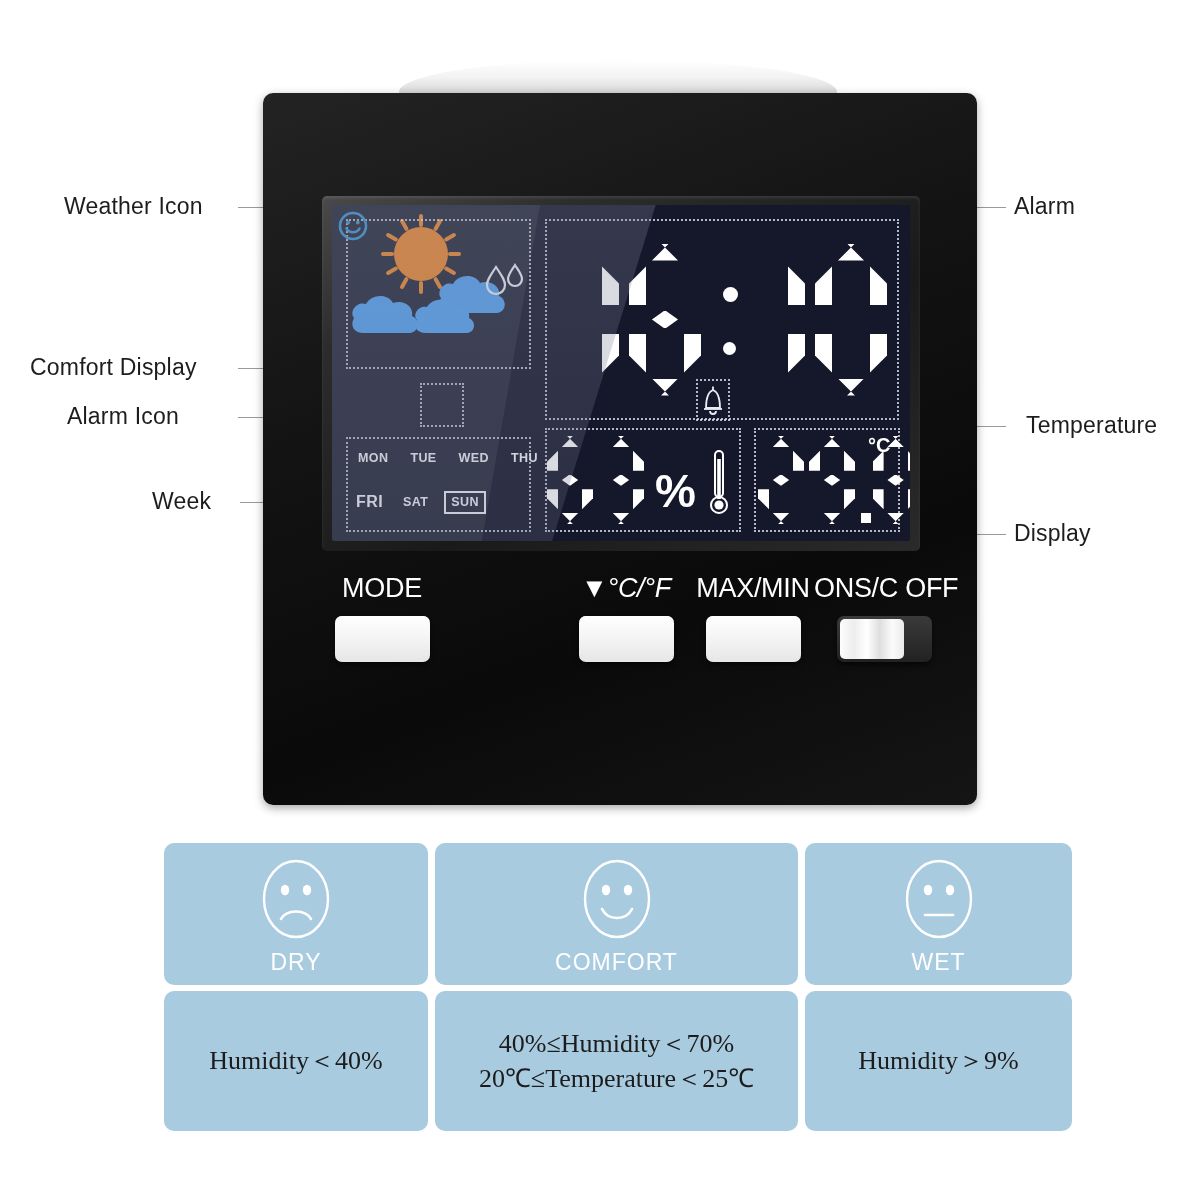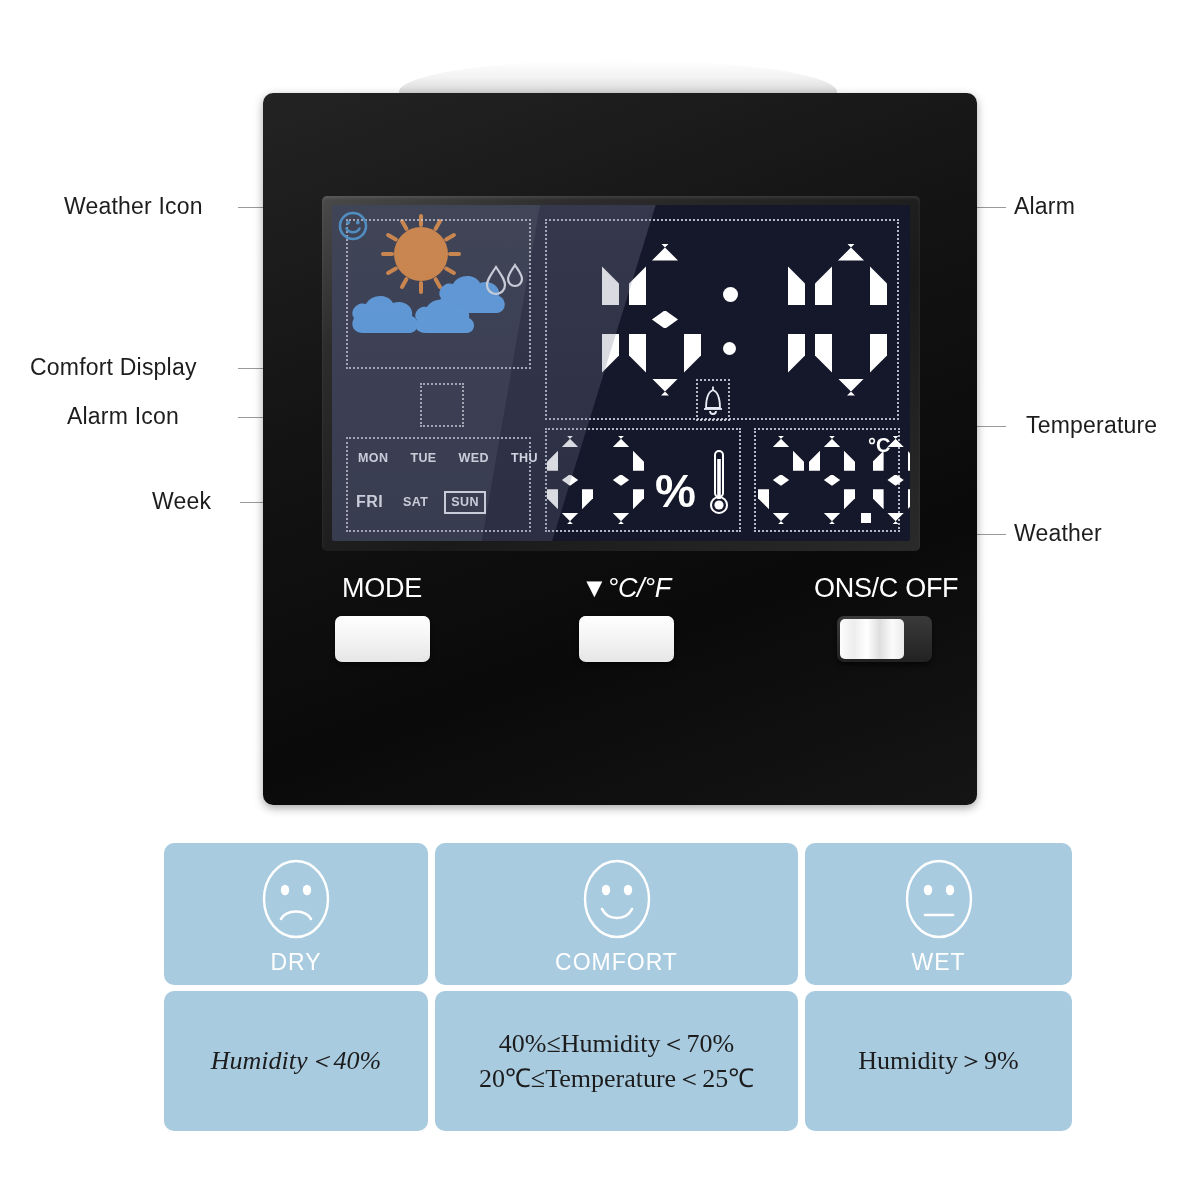--- a/index.html
+++ b/index.html
@@ -370,21 +370,21 @@
   <span>Alarm</span>
 </div>
 <div class="leader" style="left:908px; top:207px; width:98px;"></div>
 
 <div class="callout callout-right" style="left:1014px; top:412px;margin-left:12px;">
   <span>Temperature</span>
 </div>
 <div class="leader" style="left:908px; top:426px; width:98px;"></div>
 
 <div class="callout callout-right" style="left:1014px; top:520px;">
-  <span>Weather</span>
+  <span>Display</span>
 </div>
 <div class="leader" style="left:700px; top:534px; width:306px;"></div>
 <div class="leader-v" style="left:700px; top:492px; height:42px;"></div>
 
 <div id="device-wrap">
 
   <div id="device-cap"></div>
 
   <div id="device-body">
 
@@ -576,20 +576,24 @@
         <div class="btn-label">MODE</div>
         <div class="btn-key"></div>
       </div>
 
 
       <div class="btn-cell" style="left:244px; width:120px;font-style:italic;">
         <div class="btn-label">▼°C/°F</div>
         <div class="btn-key"></div>
       </div>
 
+      <div class="btn-cell" style="left:366px; width:130px;">
+        <div class="btn-label">MAX/MIN</div>
+        <div class="btn-key"></div>
+      </div>
 
       <div class="btn-cell" style="left:492px; width:140px;">
         <div class="btn-label">ONS/C OFF</div>
         <div id="switch-key">
           <div id="switch-knob"></div>
         </div>
       </div>
 
     </div>
 
@@ -600,21 +604,21 @@
 
   <div class="ct-cell ct-top" style="left:0px; width:264px;">
     <svg class="ct-face" viewBox="0 0 76 90">
       <ellipse cx="38" cy="42" rx="32" ry="38" fill="none" stroke="#ffffff" stroke-width="2.4"></ellipse>
       <ellipse cx="27" cy="33" rx="4.2" ry="5.2" fill="#ffffff"></ellipse>
       <ellipse cx="49" cy="33" rx="4.2" ry="5.2" fill="#ffffff"></ellipse>
       <path d="M23 62 C29 52 47 52 53 62" fill="none" stroke="#ffffff" stroke-width="2.6" stroke-linecap="round"></path>
     </svg>
     <div class="ct-title">DRY</div>
   </div>
-  <div class="ct-cell ct-bot" style="left:0px; width:264px;font-style:italic;">
+  <div class="ct-cell ct-bot" style="left:0px; width:264px;">
     <div class="ct-text">Humidity＜40%</div>
   </div>
 
   <div class="ct-cell ct-top" style="left:271px; width:363px;">
     <svg class="ct-face" viewBox="0 0 76 90">
       <ellipse cx="38" cy="42" rx="32" ry="38" fill="none" stroke="#ffffff" stroke-width="2.4"></ellipse>
       <ellipse cx="27" cy="33" rx="4.2" ry="5.2" fill="#ffffff"></ellipse>
       <ellipse cx="49" cy="33" rx="4.2" ry="5.2" fill="#ffffff"></ellipse>
       <path d="M23 52 C29 64 47 64 53 52" fill="none" stroke="#ffffff" stroke-width="2.6" stroke-linecap="round"></path>
     </svg>

